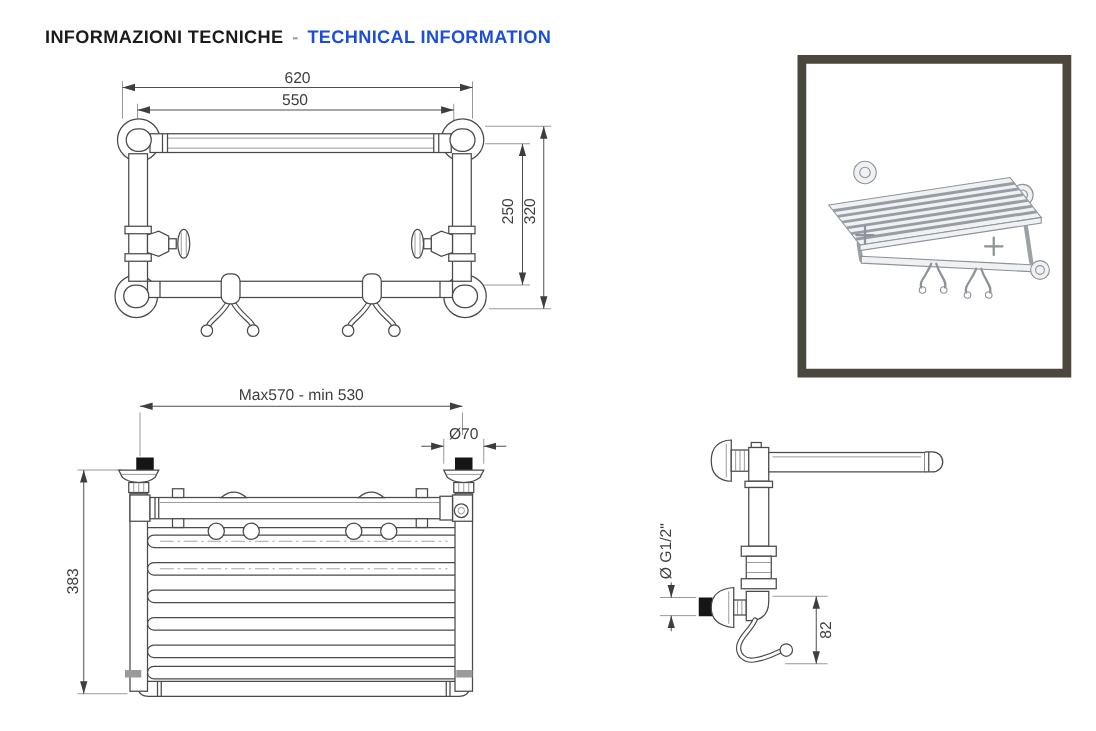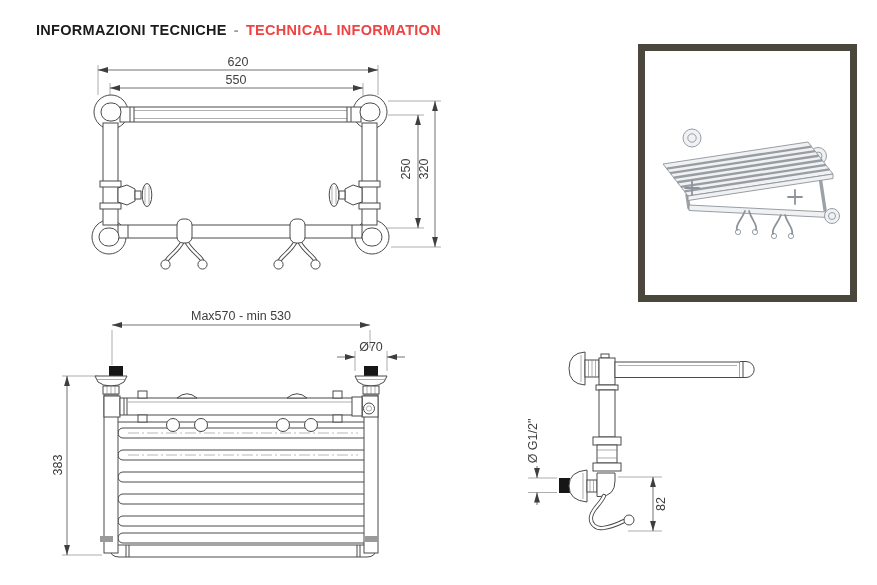--- a/index.html
+++ b/index.html
@@ -7,21 +7,21 @@
     position:relative; width:877px; height:585px; background:#ffffff;
     font-family:"Liberation Sans", sans-serif; overflow:hidden;
   }
   .title-row {
     position:absolute; left:36px; top:22px;
     display:flex; align-items:center; gap:7px;
     font-size:14.5px; letter-spacing:.3px; white-space:nowrap;
   }
   .title-it  { color:#1b1b1b; font-weight:700; }
   .title-sep { color:#9c9c9c; font-weight:700; }
-  .title-en  { color:#ef4444; font-weight:700; }
+  .title-en  { color:#1d4ed8; font-weight:700; }
 
   svg.drawing { position:absolute; overflow:visible; }
   #svg-front { left:50px;  top:55px;  width:400px; height:235px; }
   #svg-top   { left:40px;  top:305px; width:420px; height:278px; }
   #svg-side  { left:490px; top:340px; width:290px; height:245px; }
 
   .photo-frame {
     position:absolute; left:638px; top:44px; width:219px; height:258px;
     box-sizing:border-box; border:7px solid #4b473d; background:#fff;
   }

